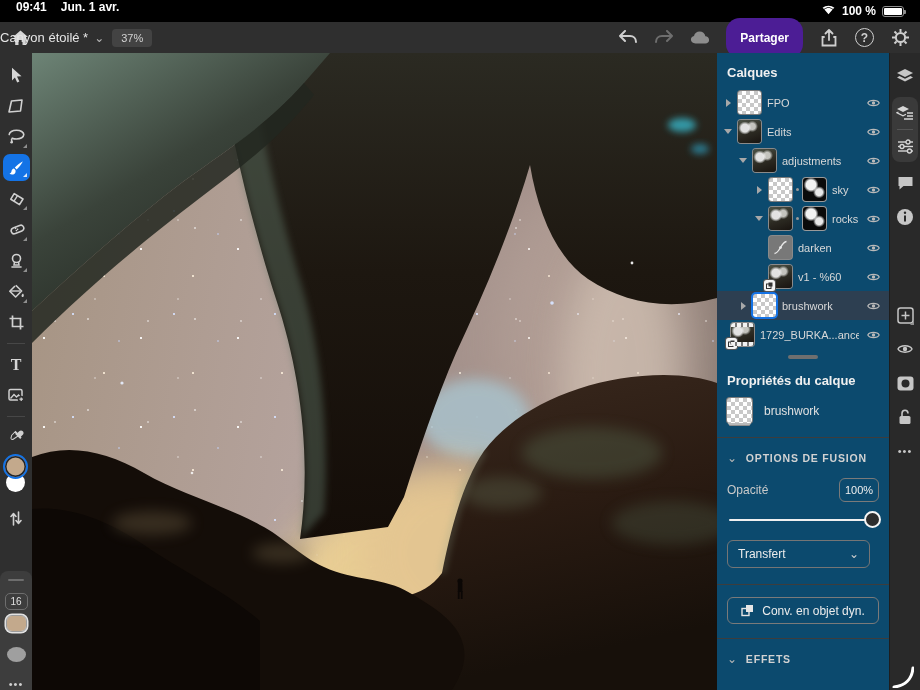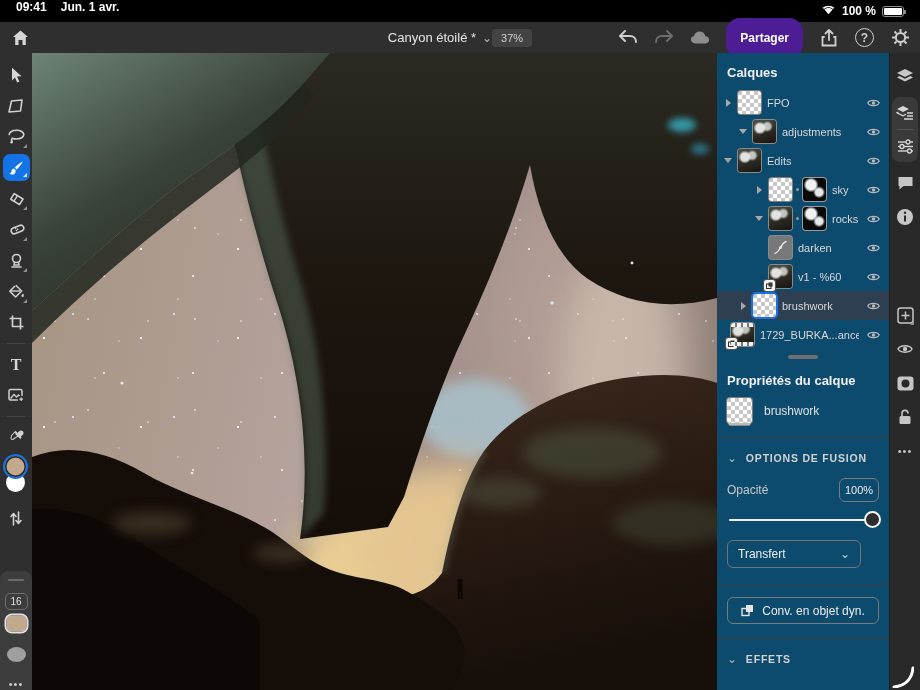--- a/index.html
+++ b/index.html
@@ -13,21 +13,21 @@
   .statusbar{position:absolute;left:0;top:0;width:920px;height:22px;background:#000;
     display:flex;justify-content:space-between;padding:0 16px;font-size:12px;font-weight:bold;color:#fff;}
   .statusbar .left{display:flex;gap:14px;}
   .statusbar .right{display:flex;align-items:center;gap:6px;font-weight:bold;}
   .batt{width:22px;height:11px;border:1px solid #8e8e8e;border-radius:3px;position:relative;padding:1px;}
   .batt i{display:block;height:100%;width:100%;background:#fff;border-radius:1px;}
   .batt:after{content:"";position:absolute;right:-3px;top:3px;width:2px;height:4px;background:#8e8e8e;border-radius:0 1px 1px 0;}
   
   .topbar{position:absolute;left:0;top:22px;width:920px;height:31px;background:#2f2f2f;
     display:flex;align-items:center;padding:0 10px;}
-  .topbar .mid{position:absolute;left:0;right:0;display:flex;justify-content:center;align-items:center;pointer-events:none;}
+  .topbar .mid{position:absolute;left:0;right:0;display:flex;justify-content:flex-start;align-items:center;gap:8px;pointer-events:none;}
   .topbar .mid > *{pointer-events:auto;}
   .doc-title{font-size:13px;color:#e6e6e6;display:flex;align-items:center;gap:6px;}
   .doc-title .chev{color:#b5b5b5;font-size:12px;line-height:8px;}
   .zoom-badge{background:#434343;color:#d2d2d2;font-size:11px;border-radius:4px;padding:3px 9px;}
   .topbar .rightgrp{margin-left:auto;display:flex;align-items:center;gap:16px;}
   .tb-ic{width:20px;height:20px;display:flex;align-items:center;justify-content:center;color:#cfcfcf;}
   .tb-ic.dim{color:#6e6e6e;}
   .tb-ic svg{display:block;}
   .share-pill{background:#4c1d95;color:#fff;font-size:12px;font-weight:bold;border:none;
     border-radius:14px;height:40px;padding:0 14px;display:flex;align-items:center;cursor:pointer;}
@@ -100,21 +100,21 @@
     box-shadow:0 3px 0 -1px #b9b9b9, 0 5px 0 -2px #8c8c8c, 0 0 0 1px #7c7c7c;}
   .pdiv{height:1px;background:#3d3d3d;margin:0;}
   .sect-head{display:flex;align-items:center;gap:8px;padding:14px 10px 12px 10px;color:#d2d2d2;font-size:10.5px;letter-spacing:.8px;font-weight:bold;}
   .sect-head .chev{font-size:12px;color:#b5b5b5;line-height:6px;font-weight:normal;}
   .op-row{display:flex;align-items:center;justify-content:space-between;padding:2px 10px 6px 10px;color:#c9c9c9;}
   .op-val{border:1px solid #7a7a7a;border-radius:6px;min-width:40px;height:24px;display:flex;align-items:center;justify-content:center;font-size:11px;color:#eee;}
   .slider{position:relative;height:20px;margin:2px 14px 10px 12px;}
   .slider .track{position:absolute;left:0;right:4px;top:9px;height:2px;background:#f0f0f0;border-radius:1px;}
   .slider .knob{position:absolute;right:-6px;top:1px;width:17px;height:17px;border-radius:50%;background:#2d2d2d;border:2px solid #f5f5f5;}
   .label-sm{padding:6px 10px 8px 10px;color:#c9c9c9;font-size:12px;}
-  .dropdown{margin:0 28px 16px 10px;height:28px;border:1px solid #757575;border-radius:6px;display:flex;align-items:center;justify-content:space-between;padding:0 10px;color:#ececec;font-size:12px;}
+  .dropdown{margin:0 19px 16px 10px;height:28px;border:1px solid #757575;border-radius:6px;display:flex;align-items:center;justify-content:space-between;padding:0 10px;color:#ececec;font-size:12px;}
   .dropdown .chev{color:#cfcfcf;font-size:12px;line-height:6px;}
   .panel-btn{margin:12px 10px;height:27px;border:1px solid #7a7a7a;border-radius:6px;background:transparent;color:#ececec;font-size:12px;
     display:flex;align-items:center;justify-content:center;gap:8px;width:calc(100% - 20px);cursor:pointer;font-family:inherit;}
   
   .strip{width:31px;background:#292929;border-left:1px solid #1e1e1e;flex:none;display:flex;flex-direction:column;align-items:center;padding-top:10px;position:relative;}
   .strip .sic{width:26px;height:26px;display:flex;align-items:center;justify-content:center;color:#c6c6c6;margin-bottom:8px;position:relative;flex:none;}
   .seg{background:#3a3a3a;border-radius:8px;display:flex;flex-direction:column;align-items:center;padding:3px 0;margin-bottom:8px;}
   .seg .sic{margin-bottom:0;}
   .seg .segdiv{width:16px;height:1px;background:#555;margin:3px 0;}
   .gap1{height:64px;flex:none;}
@@ -387,36 +387,36 @@
         <span class="thumb t-checker"></span>
         <span class="lname">FPO</span>
         <span class="eyebtn">
             <svg width="13" height="10" viewBox="0 0 13 10">
               <path d="M.8 5 C2.6 1.6 10.4 1.6 12.2 5 C10.4 8.4 2.6 8.4 .8 5 Z" fill="none" stroke="currentColor" stroke-width="1.2"></path>
               <circle cx="6.5" cy="5" r="1.7" fill="currentColor"></circle>
             </svg>
           </span>
       </div>
 
+      <div class="lrow ind0">
+        <span class="disc d"></span>
+        <span class="thumb t-photo"></span>
+        <span class="lname">Edits</span>
+        <span class="eyebtn">
+            <svg width="13" height="10" viewBox="0 0 13 10">
+              <path d="M.8 5 C2.6 1.6 10.4 1.6 12.2 5 C10.4 8.4 2.6 8.4 .8 5 Z" fill="none" stroke="currentColor" stroke-width="1.2"></path>
+              <circle cx="6.5" cy="5" r="1.7" fill="currentColor"></circle>
+            </svg>
+          </span>
+      </div>
+
       <div class="lrow ind1">
         <span class="disc d"></span>
         <span class="thumb t-photo"></span>
         <span class="lname">adjustments</span>
-        <span class="eyebtn">
-            <svg width="13" height="10" viewBox="0 0 13 10">
-              <path d="M.8 5 C2.6 1.6 10.4 1.6 12.2 5 C10.4 8.4 2.6 8.4 .8 5 Z" fill="none" stroke="currentColor" stroke-width="1.2"></path>
-              <circle cx="6.5" cy="5" r="1.7" fill="currentColor"></circle>
-            </svg>
-          </span>
-      </div>
-
-      <div class="lrow ind0">
-        <span class="disc d"></span>
-        <span class="thumb t-photo"></span>
-        <span class="lname">Edits</span>
         <span class="eyebtn">
             <svg width="13" height="10" viewBox="0 0 13 10">
               <path d="M.8 5 C2.6 1.6 10.4 1.6 12.2 5 C10.4 8.4 2.6 8.4 .8 5 Z" fill="none" stroke="currentColor" stroke-width="1.2"></path>
               <circle cx="6.5" cy="5" r="1.7" fill="currentColor"></circle>
             </svg>
           </span>
       </div>
 
       <div class="lrow ind2">
         <span class="disc r"></span>

